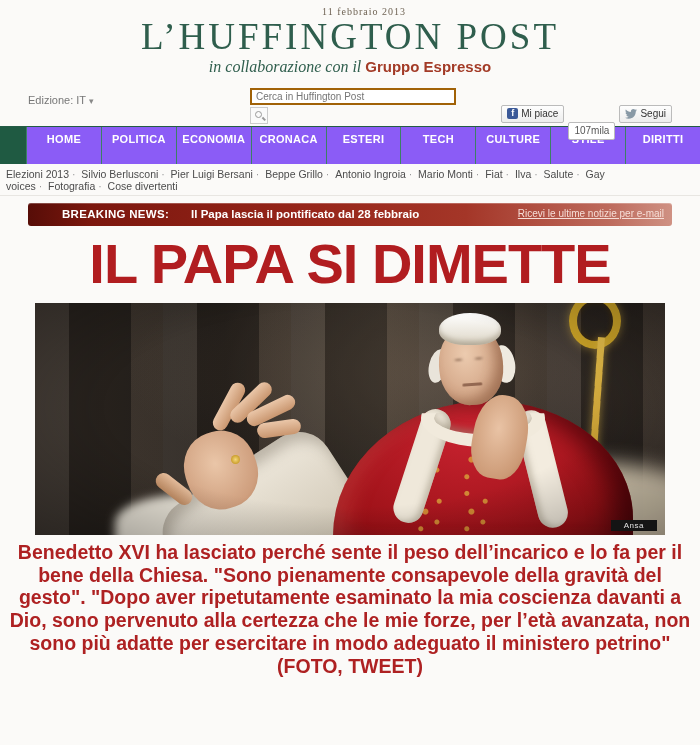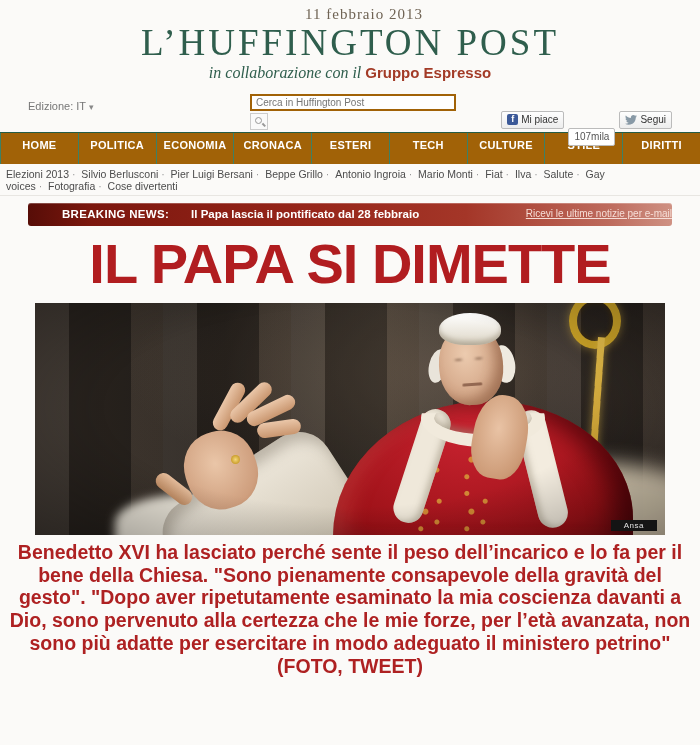--- a/index.html
+++ b/index.html
@@ -2,21 +2,21 @@
 <html><head>
 <meta charset="utf-8">
 <style>
   * { margin:0; padding:0; box-sizing:border-box; }
   html,body { width:700px; height:745px; overflow:hidden; background:#fbfaf8;
     font-family:"Liberation Sans", sans-serif; }
   .page { width:700px; height:745px; position:relative; background:#fbfaf8; }
 
   
   .masthead { text-align:center; padding-top:6px; }
-  .date { font-family:"Liberation Serif", serif; font-size:15px; color:#6f6354; letter-spacing:1px;padding-left:28px; }
+  .date { font-family:"Liberation Serif", serif; font-size:10px; color:#6f6354; letter-spacing:1px;padding-left:28px; }
   .brand { font-family:"Liberation Serif", serif; font-size:37px; color:#2f5e4d;
     letter-spacing:3px; line-height:1.05; margin-top:1px; font-weight:400; }
   .collab { font-family:"Liberation Serif", serif; font-style:italic; font-size:16px;
     color:#2f5e4d; margin-top:1px; }
   .collab b { font-style:normal; color:#a33b27; font-family:"Liberation Sans",sans-serif; font-size:15px; }
 
   
   .toolbar { position:relative; height:42px; margin-top:8px; }
   .edition { position:absolute; left:28px; top:10px; font-size:11px; color:#777; cursor:pointer; }
   .edition .caret { font-size:9px; color:#888; }
@@ -32,39 +32,39 @@
   .social { position:absolute; right:28px; top:4px; display:flex; align-items:center; gap:4px; }
   .fbbtn, .fbcount, .twbtn { height:18px; border:1px solid #bbb; border-radius:2px;
     background:linear-gradient(#fefefe,#ededed); font-size:10px; color:#333;
     display:flex; align-items:center; padding:0 5px; gap:3px; cursor:pointer; }
   .fbcount { background:#fff; color:#555;margin-top:34px; }
   .fico { display:inline-block; width:11px; height:11px; background:#3b5998; color:#fff;
     font-weight:bold; font-size:9px; text-align:center; line-height:11px; border-radius:2px; }
   .twbird { width:12px; height:10px; }
 
   
-  .nav { display:flex; height:32px; background:#a16207; border-top:1px solid #245c45;flex-direction:column; }
+  .nav { display:flex; height:38px; background:#8b5cf6; border-top:1px solid #245c45; }
   .nav-corner { width:26px; background:#1f5a42; }
   .nav-list { flex:1; display:flex; }
   .nav-item { flex:1; color:#fff; font-size:11px; font-weight:bold; text-align:center;
     line-height:25px; letter-spacing:.3px; border-left:1px solid #3c8065; cursor:pointer;
     text-decoration:none; }
 
   
   .subnav { padding:4px 4px 3px 6px; font-size:10.5px; color:#8a8a8a; border-bottom:1px solid #e8e6e2; }
   .subnav a { color:#4c4c4c; text-decoration:none; cursor:pointer; }
   .subnav a + a::before { content:"\00a0\00b7\00a0\00a0"; color:#9a9a9a; }
 
   
   .breaking { position:relative; margin:7px 28px 0 28px; height:23px; border-radius:3px;
     background:linear-gradient(90deg,#570d07 0%,#7c170e 10%,#97261a 45%,#a43628 68%,#bd6a5c 90%,#cf9183 100%);
     box-shadow:inset 0 1px 0 rgba(255,255,255,.25); display:flex; align-items:center; }
   .bk-label { color:#fff; font-weight:bold; font-size:11.5px; padding-left:34px; letter-spacing:.3px; }
   .bk-head { color:#fff; font-weight:bold; font-size:11.5px; margin-left:22px; cursor:pointer; }
-  .bk-sub { position:absolute; right:0; top:5px; font-size:10px; color:#f6ddd6;
+  .bk-sub { position:absolute; right:8px; top:5px; font-size:10px; color:#f6ddd6;
     text-decoration:underline; cursor:pointer; }
 
   
   .headline { text-align:center; color:#b11d20; font-weight:bold; font-size:56px;
     letter-spacing:-1px; line-height:1; margin-top:10px; cursor:pointer; }
   .subheadline { width:648px; margin:8px auto 0; text-align:center; color:#b02023;
     font-weight:bold; font-size:21px; line-height:1.25; cursor:pointer; }
 
   
   .photo { position:relative; width:630px; height:232px; margin:11px auto 0; overflow:hidden;

